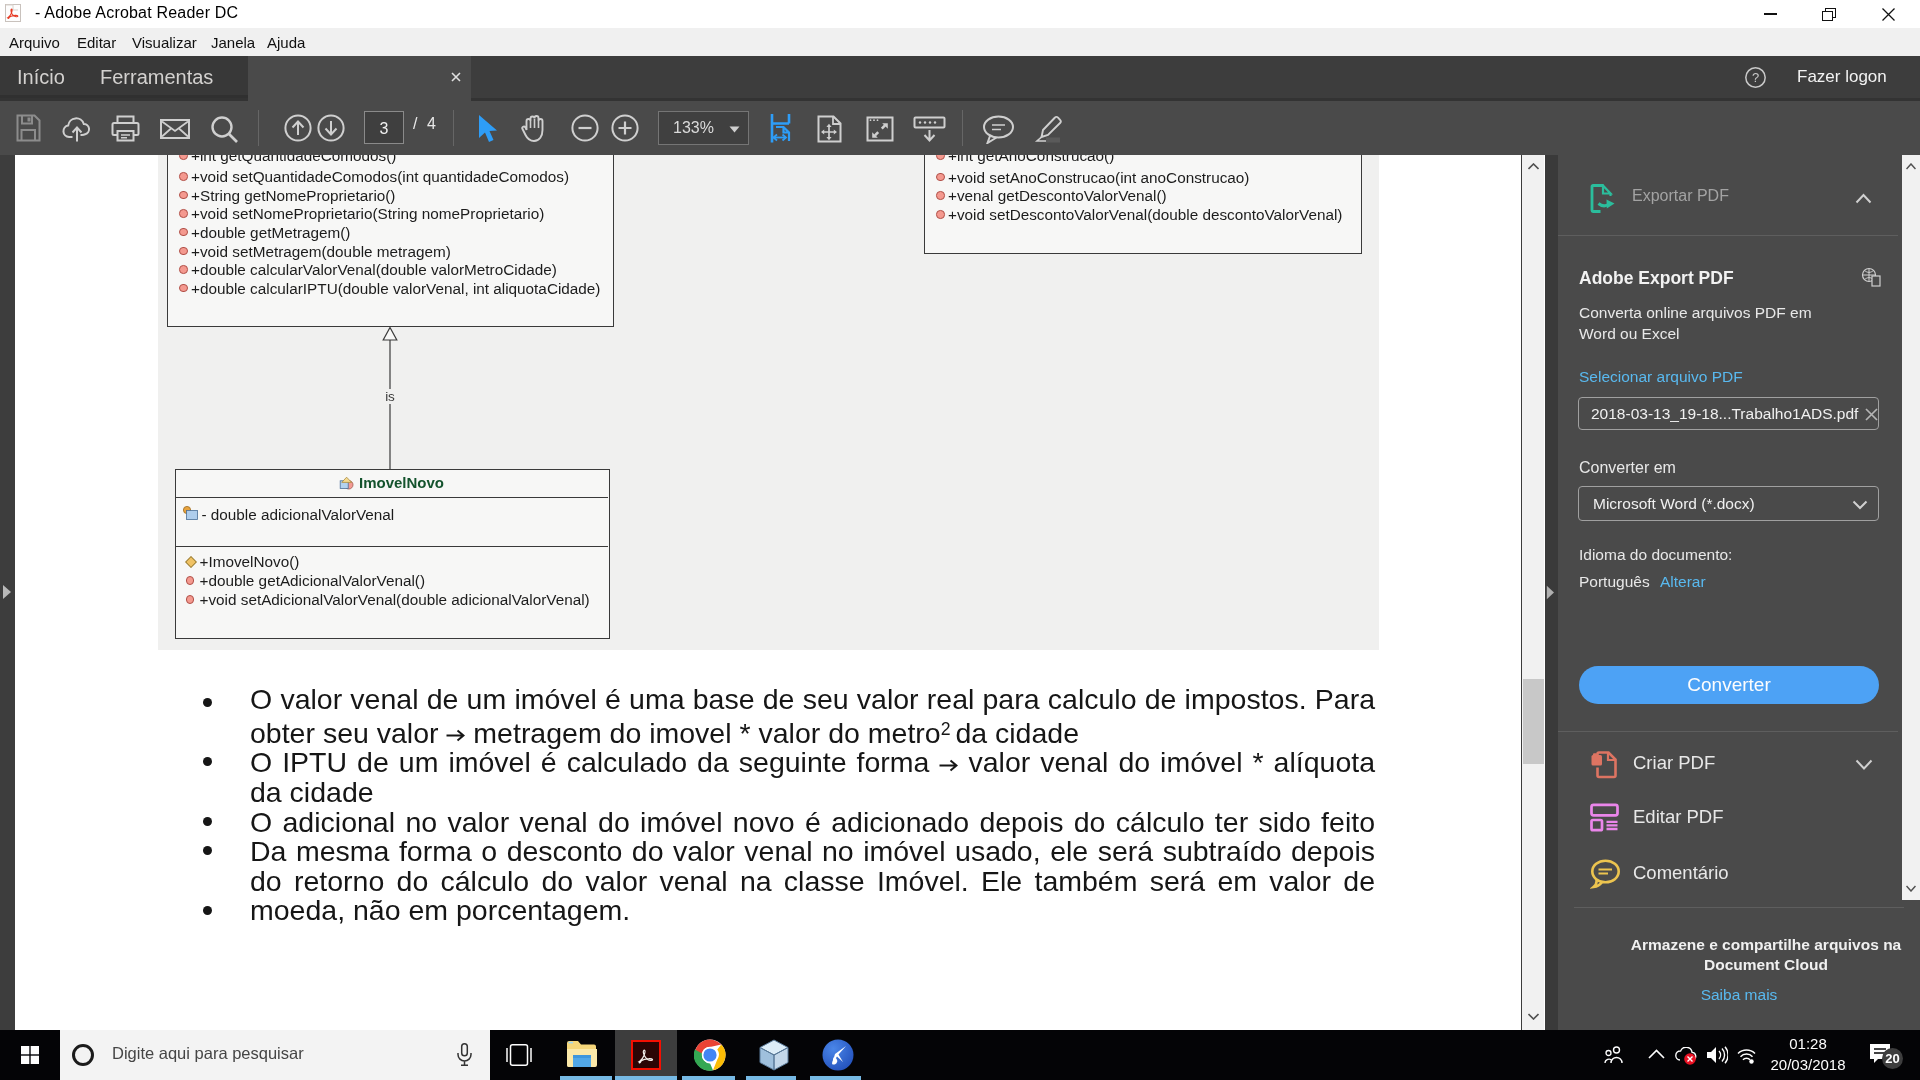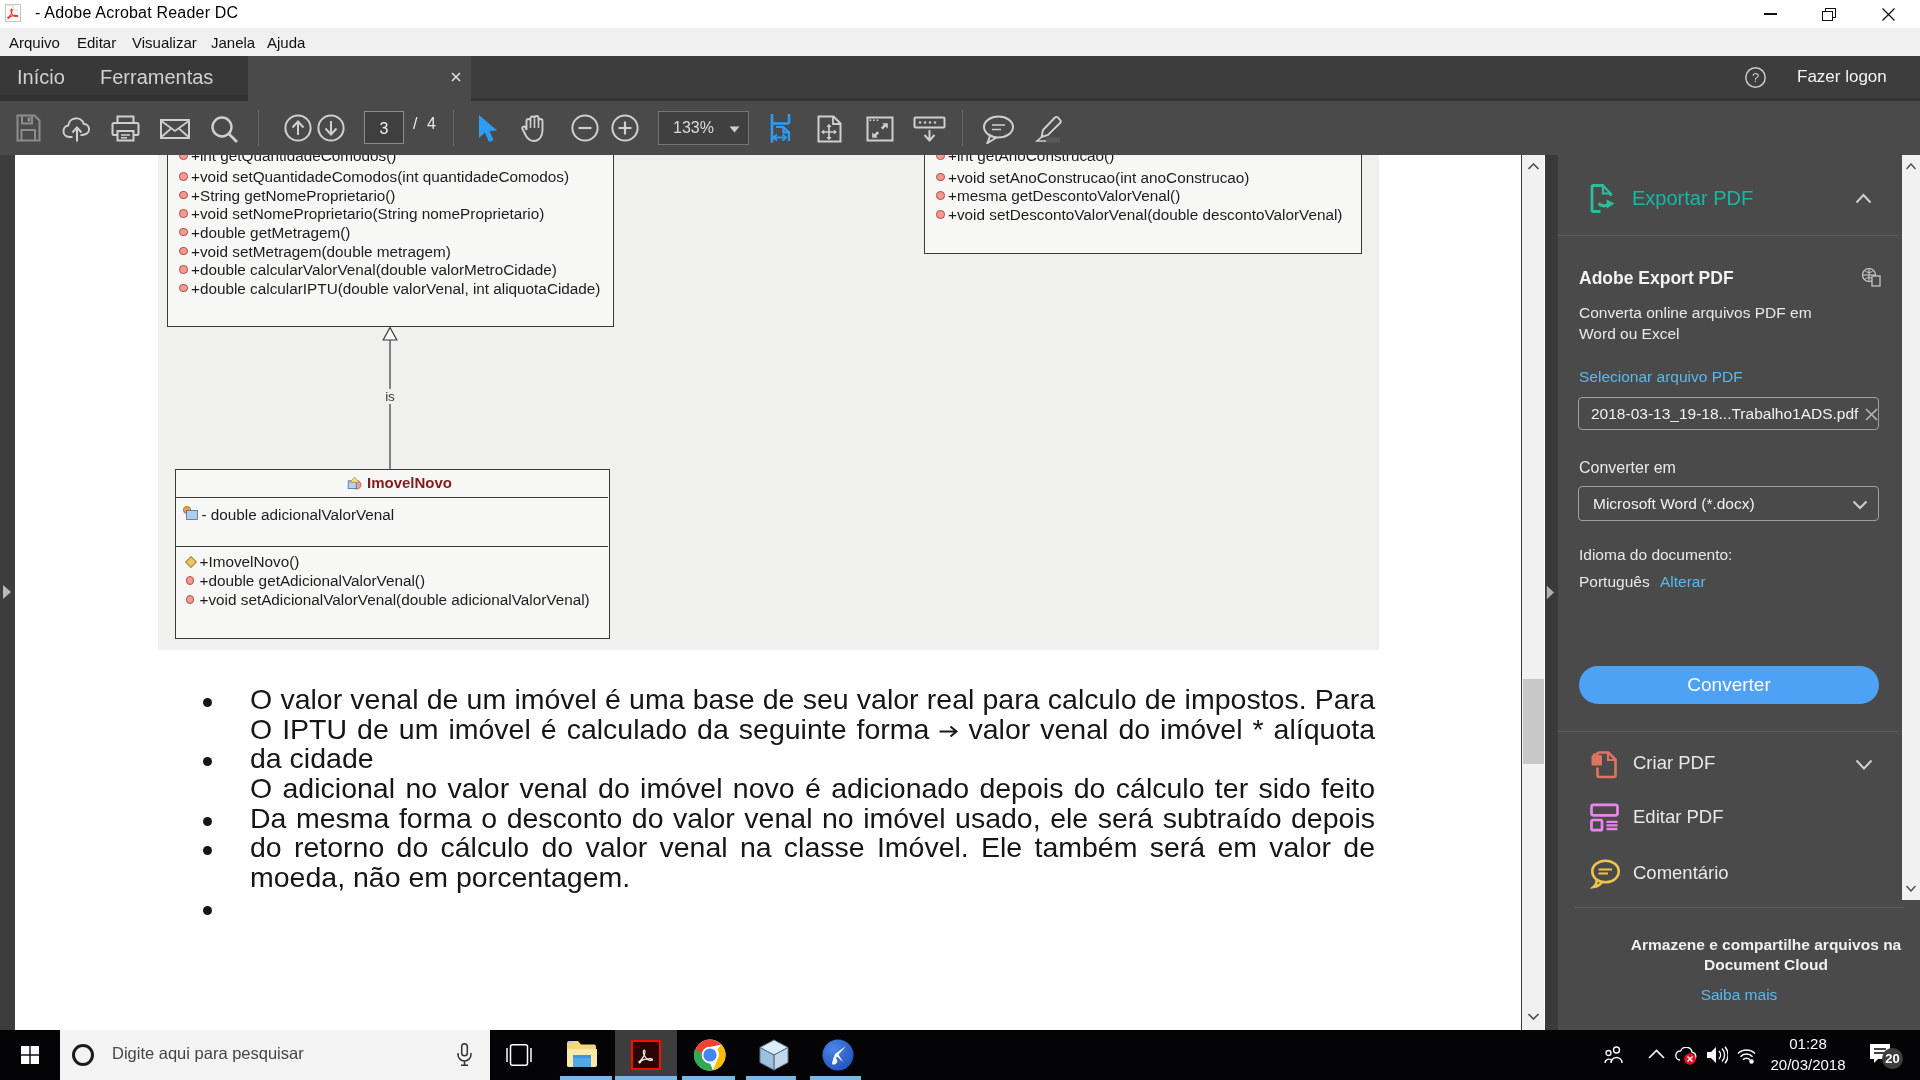--- a/index.html
+++ b/index.html
@@ -200,38 +200,38 @@
     <div class="abs dot" style="left:179px;top:72.5px"></div>
     <div class="abs dot" style="left:179px;top:91.5px"></div>
     <div class="abs dot" style="left:179px;top:110px"></div>
     <div class="abs dot" style="left:179px;top:128.5px"></div>
   </div>
 
   <div class="abs" style="left:924px;top:-20px;width:438px;height:119px;background:#f7f7f6;border:1.5px solid #3a3a3a"></div>
   <div class="abs" id="rbox" style="left:0;top:0;font-size:15.3px;color:#1c1c1c;white-space:nowrap">
     <div class="abs mrow" style="left:948px;top:-8px">+int getAnoConstrucao()</div>
     <div class="abs mrow" style="left:948px;top:13.5px">+void setAnoConstrucao(int anoConstrucao)</div>
-    <div class="abs mrow" style="left:948px;top:32px">+mesma getDescontoValorVenal()</div>
+    <div class="abs mrow" style="left:948px;top:32px">+venal getDescontoValorVenal()</div>
     <div class="abs mrow" style="left:948px;top:51px">+void setDescontoValorVenal(double descontoValorVenal)</div>
     <div class="abs dot" style="left:936px;top:-4px"></div>
     <div class="abs dot" style="left:936px;top:17.5px"></div>
     <div class="abs dot" style="left:936px;top:36px"></div>
     <div class="abs dot" style="left:936px;top:55px"></div>
   </div>
 
   <svg class="abs" style="left:382px;top:171px" width="16" height="144" viewBox="0 0 16 144">
     <path d="M8 1.5 L14.8 14 L1.2 14 Z" fill="#f7f7f6" stroke="#3a3a3a" stroke-width="1.2"></path>
     <path d="M8 14 L8 144" stroke="#3a3a3a" stroke-width="1.2"></path>
   </svg>
   <div class="abs" style="left:378px;top:234px;width:24px;text-align:center;font-size:13.5px;color:#3a3a3a;background:#f0f0ef">is</div>
 
   <div class="abs" style="left:174.5px;top:314px;width:435px;height:170px;background:#f7f7f6;border:1.5px solid #3a3a3a">
     <div class="abs" style="left:0;top:26.5px;width:432px;height:1.2px;background:#3a3a3a"></div>
     <div class="abs" style="left:0;top:76px;width:432px;height:1.2px;background:#3a3a3a"></div>
-    <div class="abs" style="left:8px;top:4px;width:432px;text-align:center;font-size:15px;font-weight:bold;color:#7f1d1d">
+    <div class="abs" style="left:0;top:4px;width:432px;text-align:center;font-size:15px;font-weight:bold;color:#14532d">
       <svg style="display:inline-block;vertical-align:-2px;margin-right:5px" width="15" height="14" viewBox="0 0 15 14">
         <circle cx="9.8" cy="8.8" r="4.2" fill="#f49a93" stroke="#a05a50" stroke-width="0.8"></circle>
         <rect x="1.2" y="4.8" width="8" height="7.6" fill="#b3d2ef" stroke="#4a6e96" stroke-width="0.8"></rect>
         <path d="M7.6 1.2 L12.6 6.4 L2.8 6.4 Z" fill="#f5d98f" stroke="#a98b3f" stroke-width="0.8"></path>
       </svg><span style="vertical-align:0">ImovelNovo</span></div>
     <div class="abs" id="attr-row" style="left:26px;top:36px;font-size:15.3px;color:#1c1c1c">- double adicionalValorVenal</div>
     <svg class="abs" style="left:6px;top:35px" width="17" height="16" viewBox="0 0 17 16">
       <circle cx="5" cy="5" r="3.6" fill="#e8a33d" stroke="#9a6a20" stroke-width="0.8"></circle>
       <rect x="4.5" y="5.5" width="11" height="9" fill="#aecdec" stroke="#4a6e96" stroke-width="0.8"></rect>
     </svg>
@@ -242,20 +242,23 @@
       <svg class="abs" style="left:9px;top:85.5px" width="12" height="12" viewBox="0 0 12 12">
             <rect x="2.2" y="2.2" width="7.6" height="7.6" fill="#f0c264" stroke="#9a7a2a" stroke-width="1" transform="rotate(45 6 6)"></rect>
           </svg>
       <div class="abs dot" style="left:10px;top:106px"></div>
       <div class="abs dot" style="left:10px;top:125px"></div>
     </div>
   </div>
 
   <div id="bullets" class="abs" style="left:250px;top:530px;width:1125px;font-size:28.5px;line-height:29.63px;color:#161616">
     <div class="bl">O valor venal de um imóvel é uma base de seu valor real para calculo de impostos. Para</div>
+    <div class="bl2">obter seu valor <span class="arr"><svg width="19" height="13" viewBox="0 0 19 13" style="display:block">
+              <path d="M0.5 6.5 h16.5 M11.5 1.5 L17.5 6.5 L11.5 11.5" fill="none" stroke="#161616" stroke-width="2"></path>
+            </svg></span> metragem do imovel * valor do metro<span style="font-size:0.62em;vertical-align:8px">2 </span>da cidade</div>
     <div class="bl">O IPTU de um imóvel é calculado da seguinte forma <span class="arr"><svg width="19" height="13" viewBox="0 0 19 13" style="display:block">
               <path d="M0.5 6.5 h16.5 M11.5 1.5 L17.5 6.5 L11.5 11.5" fill="none" stroke="#161616" stroke-width="2"></path>
             </svg></span> valor venal do imóvel * alíquota</div>
     <div class="bl2">da cidade</div>
     <div class="bl">O adicional no valor venal do imóvel novo é adicionado depois do cálculo ter sido feito</div>
     <div class="bl">Da mesma forma o desconto do valor venal no imóvel usado, ele será subtraído depois</div>
     <div class="bl">do retorno do cálculo do valor venal na classe Imóvel. Ele também será em valor de</div>
     <div class="bl2">moeda, não em porcentagem.</div>
   </div>
   <div class="abs" style="left:203px;top:543px;width:9px;height:9px;border-radius:50%;background:#161616"></div>
@@ -281,21 +284,21 @@
 </div>
 
 <div class="abs" id="panel" style="left:1558px;top:155px;width:362px;height:875px;background:#4a4a4a;color:#e8e8e8">
 
   <svg class="abs" style="left:32px;top:29px" width="26" height="29" viewBox="0 0 26 29">
     <path d="M13.5 1.5 H3 a1 1 0 0 0-1 1 V26.5 a1 1 0 0 0 1 1 H10.5" fill="none" stroke="#2bbd9c" stroke-width="2.8"></path>
     <path d="M13 1.5 L20.5 9.5 H13 Z M20.5 9.5 V12" fill="none" stroke="#2bbd9c" stroke-width="2.2"></path>
     <path d="M8.5 19.5 c3.5 3 7 3 10.5 0.8" fill="none" stroke="#2bbd9c" stroke-width="3"></path>
     <path d="M16.5 15.5 L24.5 19.5 L16.8 24.5 Z" fill="#2bbd9c"></path>
   </svg>
-  <div class="abs" style="left:74px;top:32px;font-size:20px;color:#14b8a6">Exportar PDF</div>
+  <div class="abs" style="left:74px;top:32px;font-size:16px;color:#a3a3a3">Exportar PDF</div>
   <svg class="abs" style="left:297px;top:38px" width="17" height="11" viewBox="0 0 17 11">
         <path d="M1.5 9.5 L8.5 2 L15.5 9.5" fill="none" stroke="#d0d0d0" stroke-width="2"></path>
       </svg>
   <div class="abs" style="left:0px;top:80px;width:340px;height:1px;background:#5e5e5e"></div>
 
   <div class="abs" style="left:21px;top:113px;font-size:17.5px;font-weight:bold;color:#f2f2f2">Adobe Export PDF</div>
   <svg class="abs" style="left:303px;top:112px" width="20" height="20" viewBox="0 0 20 20">
     <circle cx="8" cy="8" r="6.5" fill="none" stroke="#cfcfcf" stroke-width="1.2"></circle>
     <path d="M8 1.5 v13 M1.5 8 h13 M3.5 3.5 c3 2.5 6 2.5 9 0 M3.5 12.5 c3 -2.5 6 -2.5 9 0" fill="none" stroke="#cfcfcf" stroke-width="1"></path>
     <rect x="11" y="9" width="8" height="10" fill="#4a4a4a" stroke="#cfcfcf" stroke-width="1.2"></rect>

